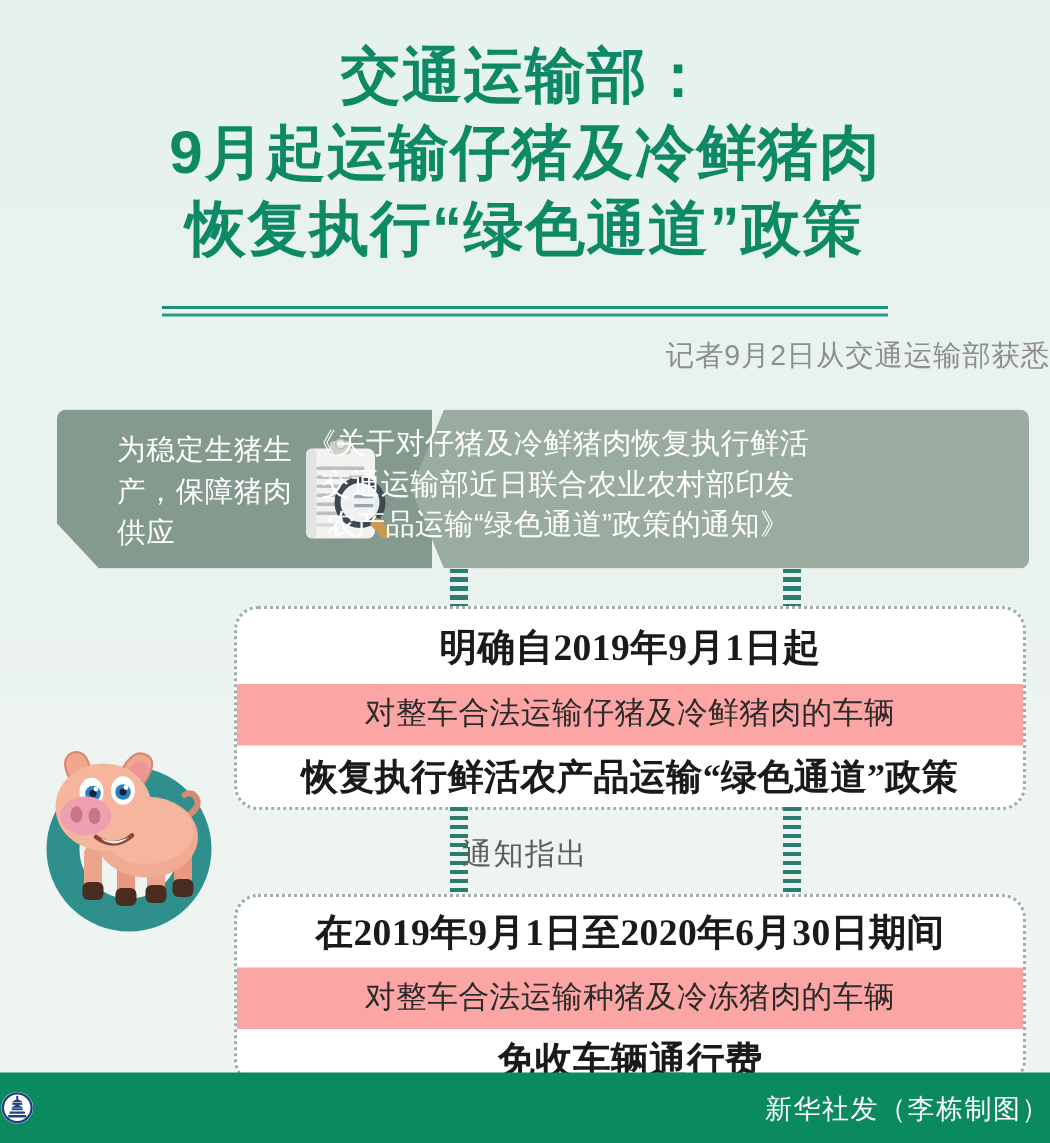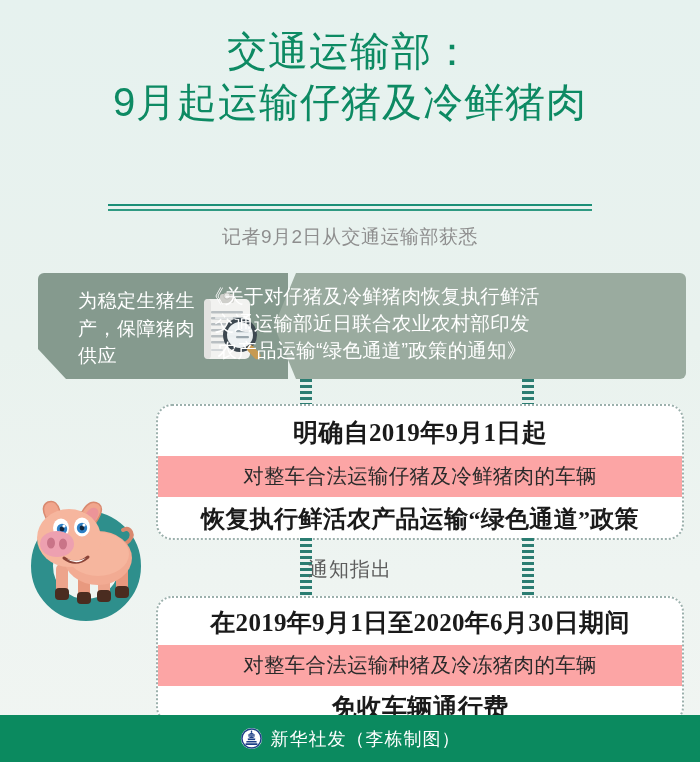--- a/index.html
+++ b/index.html
@@ -20,21 +20,21 @@
   
   .title-block {
     position: absolute;
     top: 26px;
     left: 0;
     width: 700px;
     text-align: center;
   }
   .title-line {
     color: #0d8a63;
-    font-weight: normal;
+    font-weight: bold;
     letter-spacing: 1px;
     line-height: 1.28;
     white-space: nowrap;
   }
   .title-line.l1 { font-size: 40px; }
   .title-line.l2 { font-size: 40px; }
   .title-line.l3 { font-size: 40px; }
 
   .rule-wrap {
     position: absolute;
@@ -51,21 +51,21 @@
     margin-top: 3px;
     height: 2px;
     background: #2f9a82;
   }
 
   .subtitle {
     position: absolute;
     top: 224px;
     left: 0;
     width: 700px;
-    text-align: center;
+    text-align: right;
     font-size: 19px;
     color: #8e8e8e;
     letter-spacing: 0.5px;
   }
 
   
   .banner {
     position: absolute;
     top: 273px;
     left: 38px;
@@ -201,38 +201,39 @@
   
   .footer {
     position: absolute;
     left: 0;
     bottom: 0;
     width: 700px;
     height: 47px;
     background: #0b8a5f;
     display: flex;
     align-items: center;
-    justify-content: center;
+    justify-content: space-between;
     gap: 8px;
   }
   .footer-text {
     color: #ffffff;
     font-size: 18px;
     letter-spacing: 1px;
   }
   .xinhua-logo { width: 23px; height: 23px; display: block; }
 </style>
 </head>
 <body>
 
 <div class="poster">
 
   <div class="title-block">
     <div class="title-line l1">交通运输部：</div>
     <div class="title-line l2">9月起运输仔猪及冷鲜猪肉</div>
+    <div class="title-line l3">恢复执行“绿色通道”政策</div>
   </div>
 
   <div class="rule-wrap">
     <div class="rule"></div>
     <div class="rule second"></div>
   </div>
 
   <div class="subtitle">记者9月2日从交通运输部获悉</div>
 
   <div class="banner">

